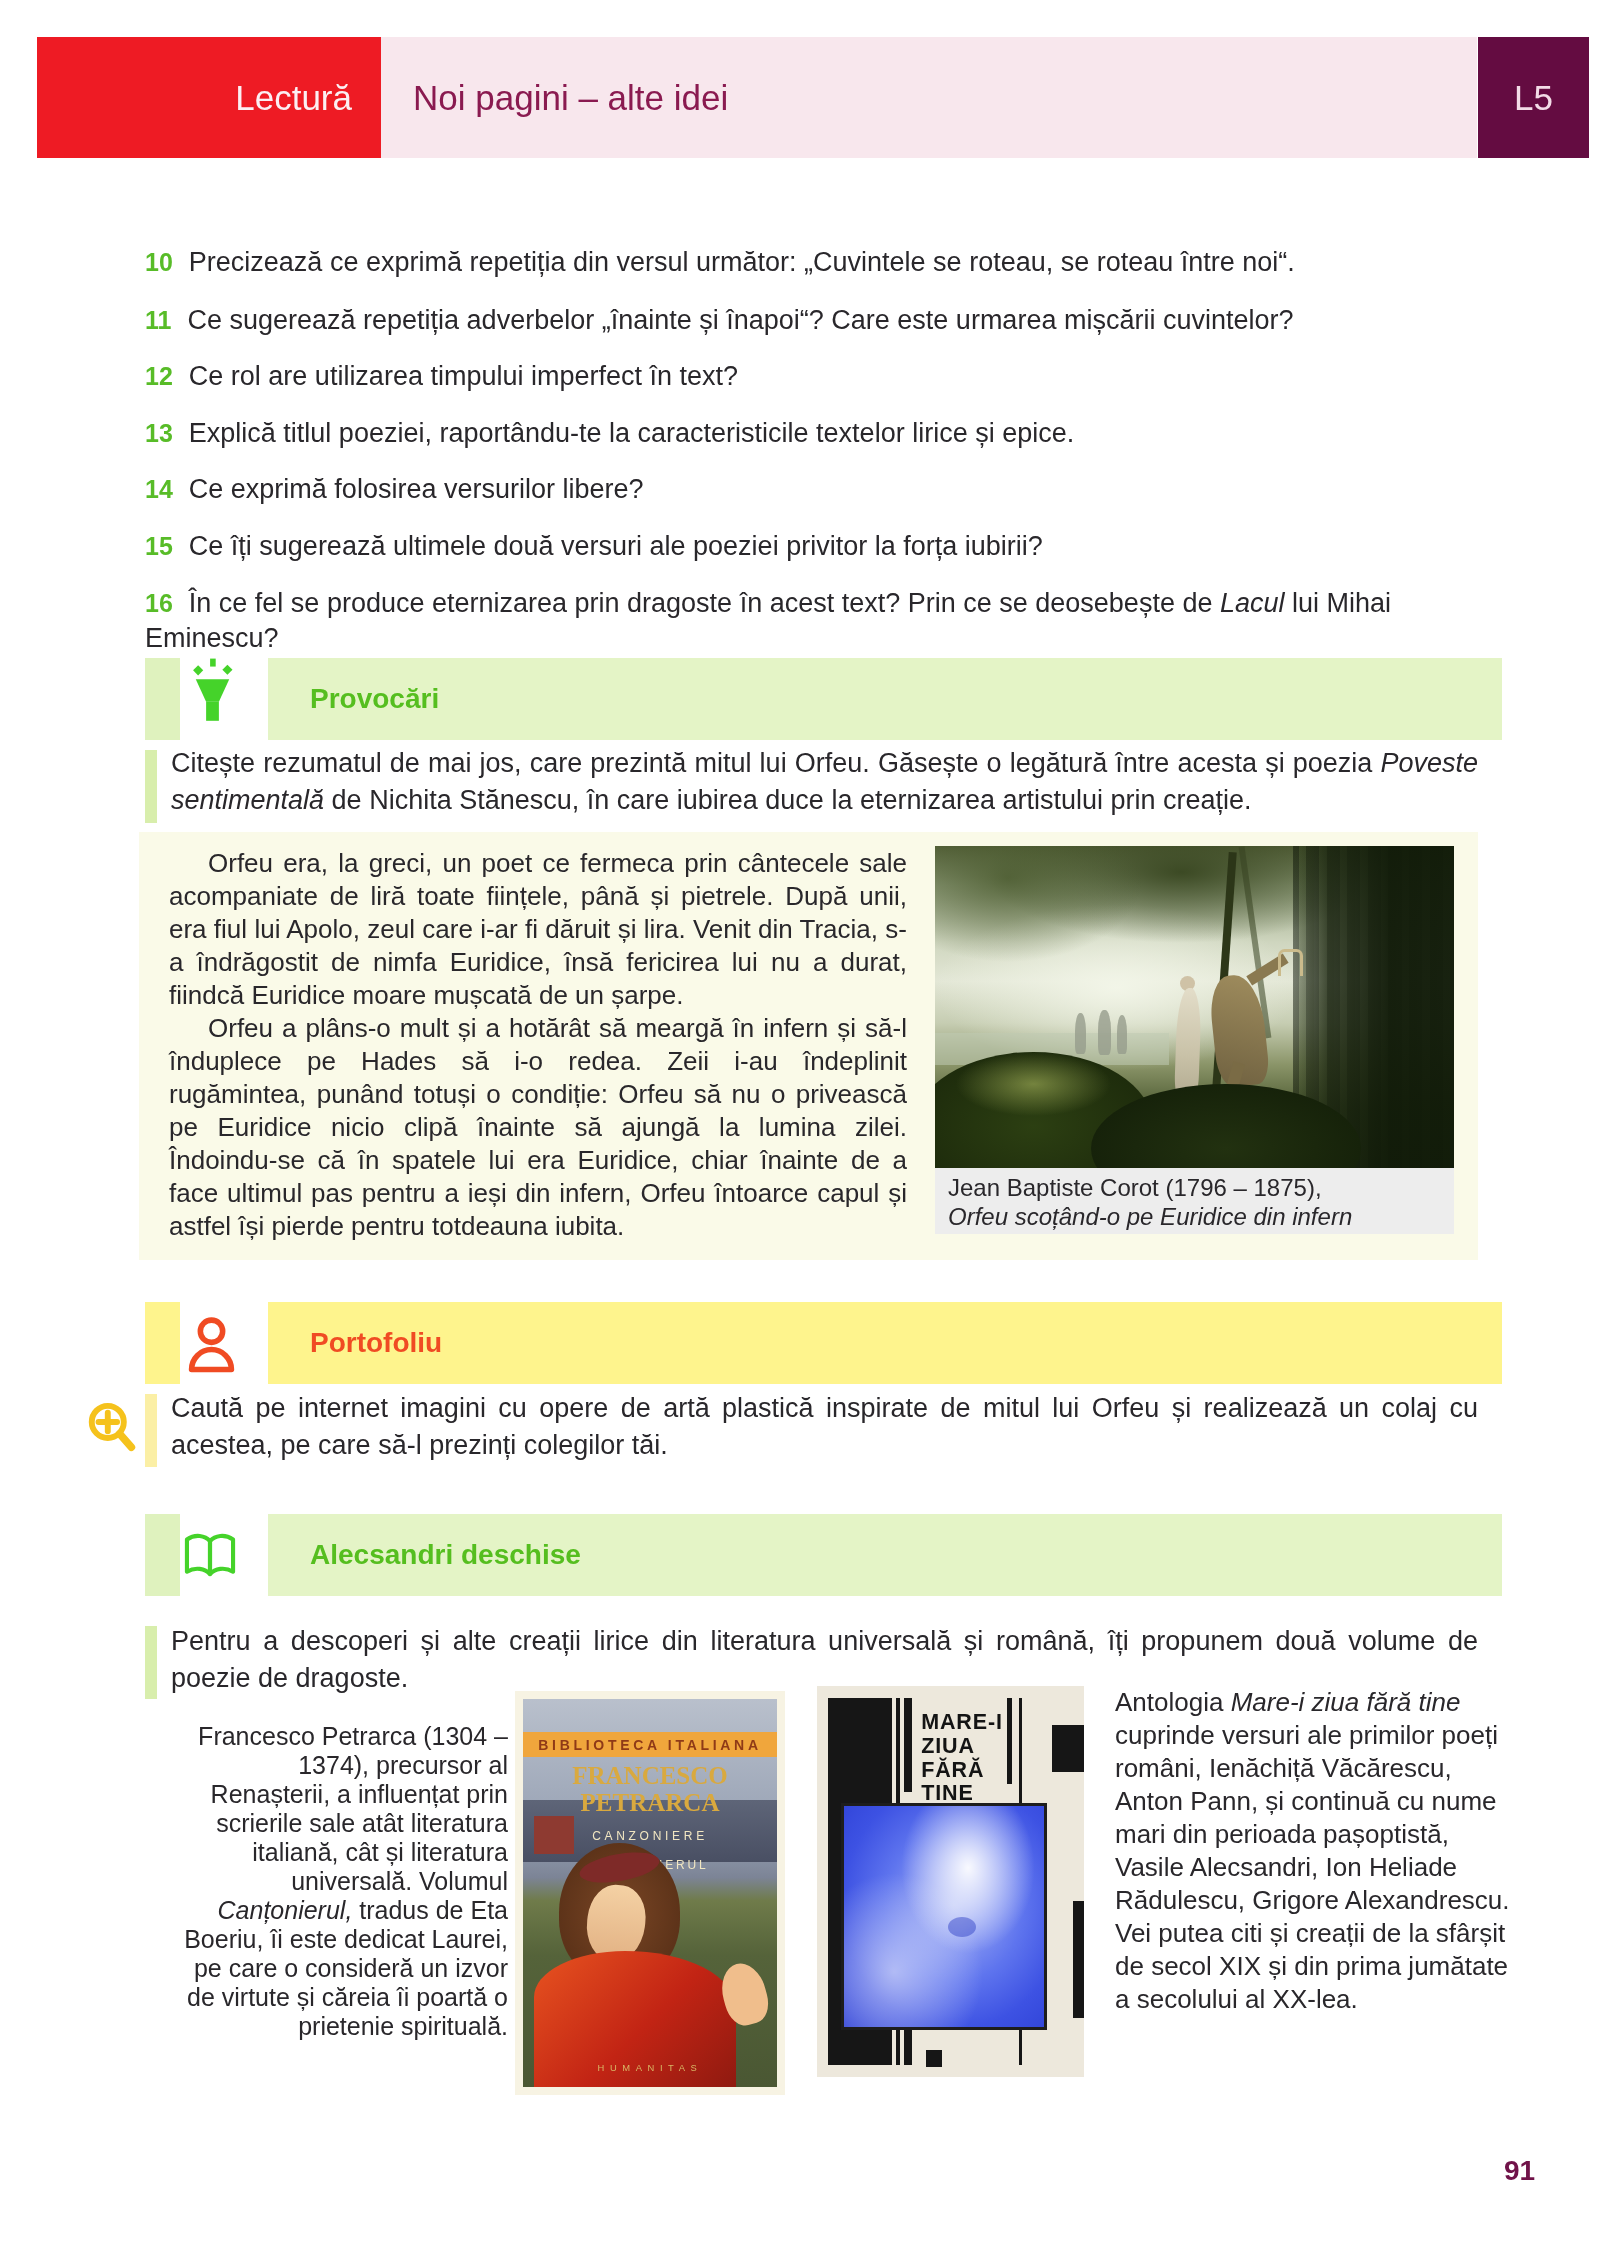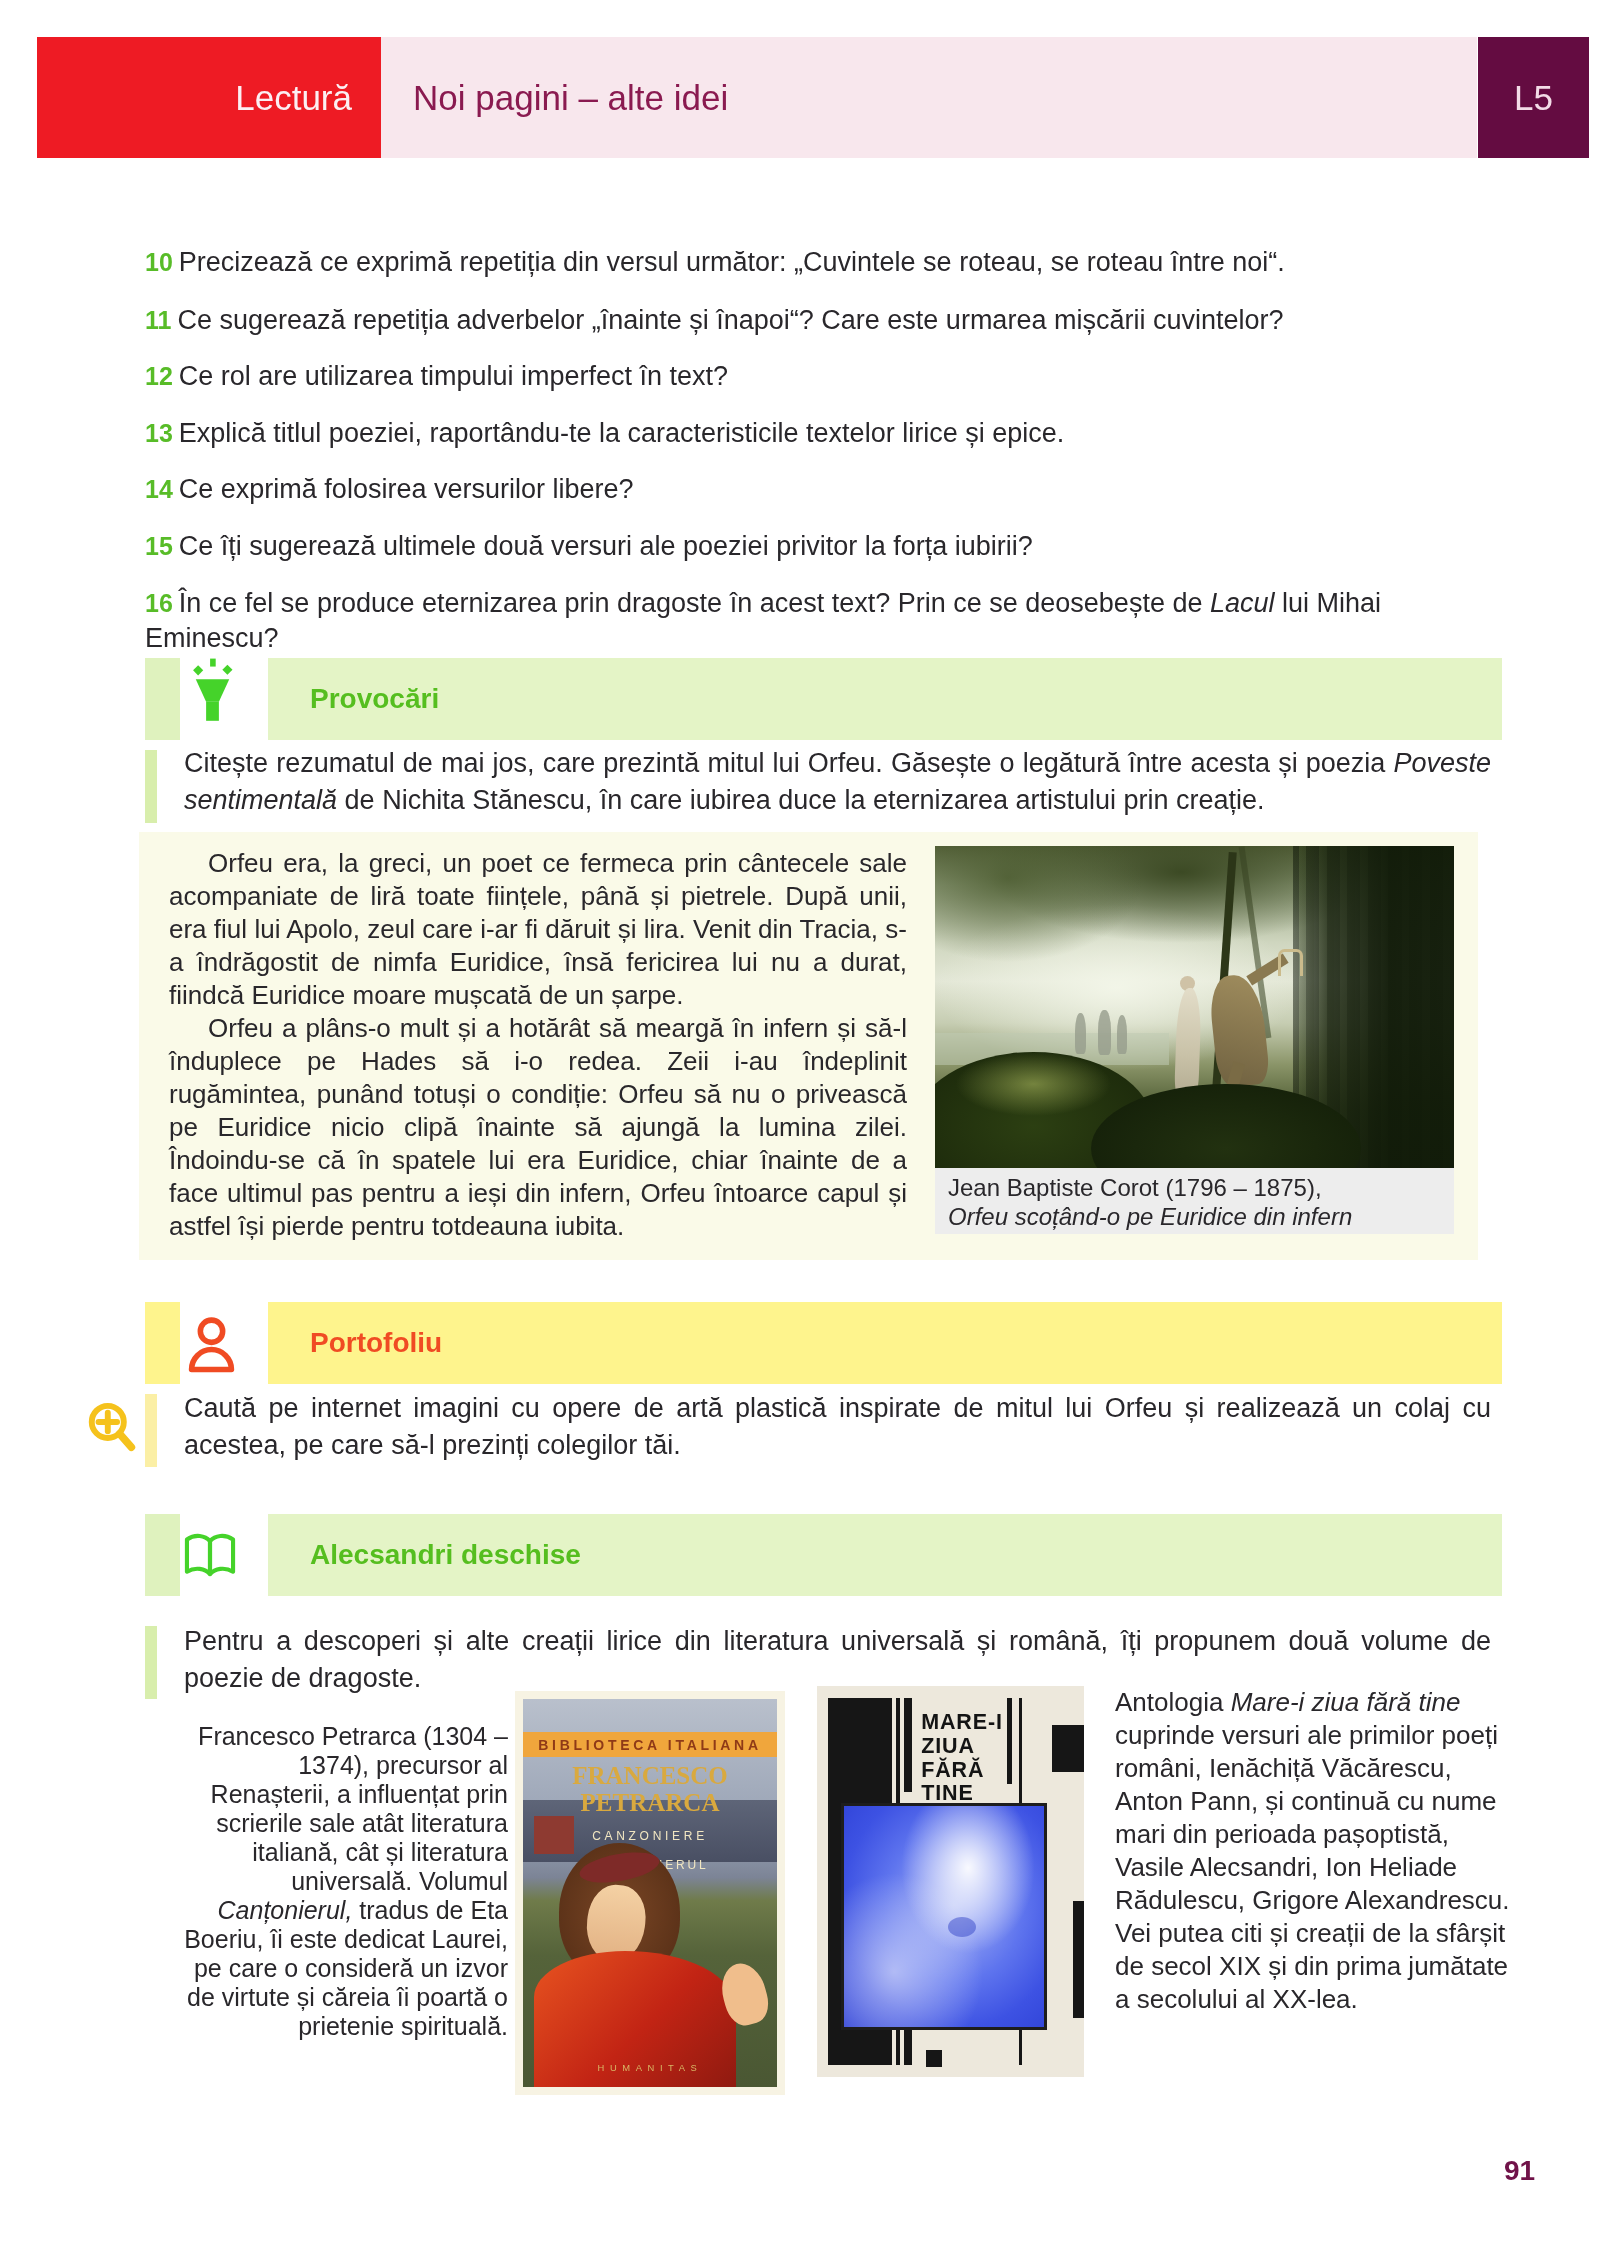--- a/index.html
+++ b/index.html
@@ -11,38 +11,38 @@
   
   .hdr-red{left:37px;top:37px;width:345px;height:121px;background:#EE1B24;display:flex;align-items:center;
            justify-content:flex-end;padding-right:30px;box-sizing:border-box;color:#FCEFF3;font-size:35px;}
   .hdr-pink{left:381px;top:37px;width:1096px;height:121px;background:#F8E7ED;display:flex;align-items:center;
             padding-left:32px;box-sizing:border-box;color:#8A1A50;font-size:35px;}
   .hdr-l5{left:1478px;top:37px;width:111px;height:121px;background:#640C41;display:flex;align-items:center;
           justify-content:center;color:#F3DCE7;font-size:35px;}
 
   
   .q{position:absolute;left:145px;width:1349px;font-size:27px;line-height:35px;color:#29272B;}
-  .qnum{color:#58BC28;font-weight:700;font-size:25px;margin-right:6px;}
+  .qnum{color:#58BC28;font-weight:700;font-size:25px;margin-right:16px;}
 
   
   .tab{width:35px;height:82px;}
   .tab-green{background:#DFF2BE;}
   .tab-yellow{background:#FEF48D;}
   .banner{left:244px;width:1234px;height:82px;display:flex;align-items:center;padding-left:42px;box-sizing:border-box;margin-left:24px;}
   .banner-green{background:#E4F4C6;}
   .banner-yellow{background:#FEF48D;}
   .banner-label{font-size:28px;font-weight:700;}
   .lbl-green{color:#55BE1F;}
   .lbl-orange{color:#F04B23;}
 
   
   .qbar{width:12px;height:73px;}
   .qbar-green{background:#D8EEAC;}
   .qbar-yellow{background:#FBEFA5;}
-  .para{left:184px;width:1307px;font-size:27px;line-height:37px;text-align:justify;}
+  .para{left:171px;width:1307px;font-size:27px;line-height:37px;text-align:justify;}
 
   
   .cream{left:139px;top:832px;width:1339px;height:428px;background:#FAFAE8;}
   .orfeu{left:169px;top:847px;width:738px;font-size:26px;line-height:33px;text-align:justify;}
   .orfeu p{margin:0;text-indent:39px;}
 
   
   .paint{left:935px;top:846px;width:519px;height:322px;overflow:hidden;background:
      linear-gradient(180deg,#55613a 0%,#93a07e 12%,#cfd6bf 30%,#e3e7d6 42%,#c6cdb2 55%,#8a9468 68%,#4c5a31 82%,#2f3b1d 100%);}
   .paint > div{position:absolute;}

